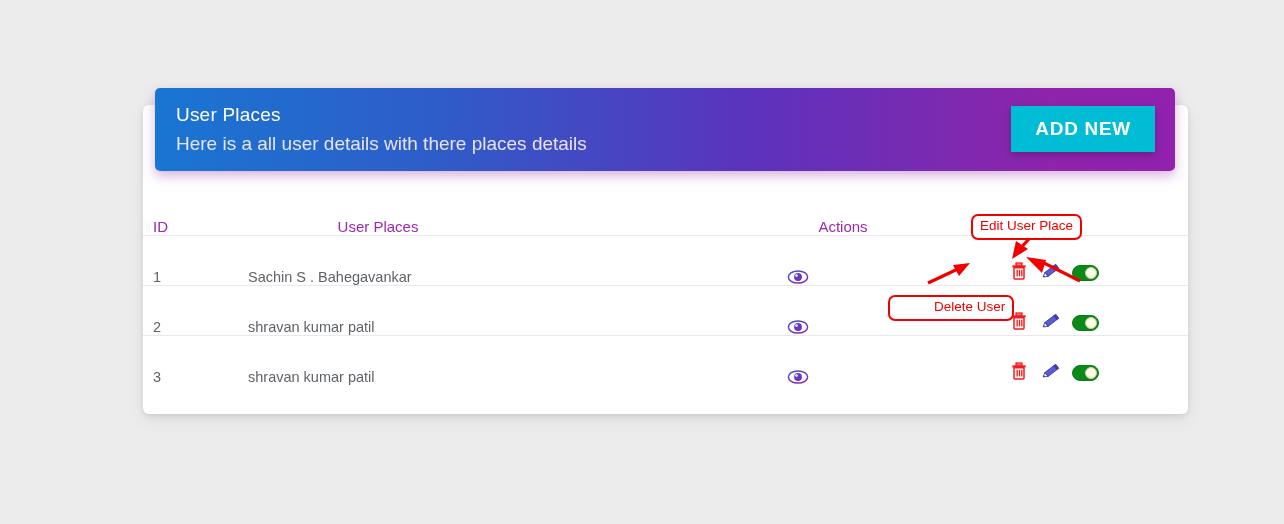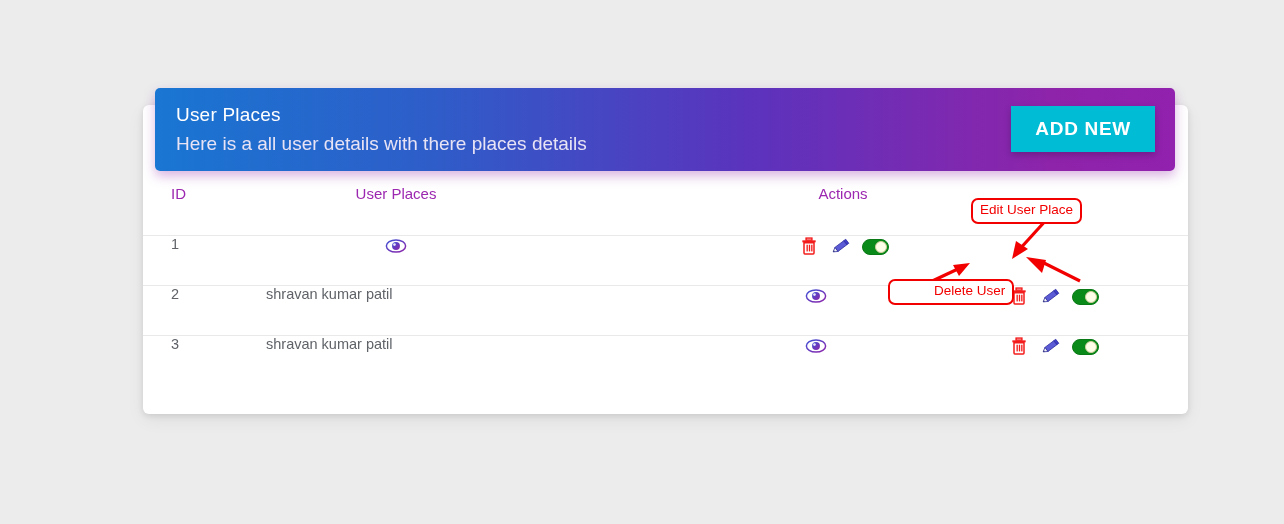--- a/index.html
+++ b/index.html
@@ -60,23 +60,23 @@
     letter-spacing: .7px;
     cursor: pointer;
     box-shadow: 0 3px 7px rgba(0,0,0,0.22);
   }
 
   
   .table { position: absolute; left: 0; top: 80px; width: 100%; }
   .row {
     position: relative;
     display: flex;
-    align-items: flex-start;
+    align-items: flex-end;
     height: 50px;
-    padding: 0 28px;
+    padding: 0 10px;
   }
   .row.head { height: 50px; }
   .row.body { border-top: 1px solid #e9e9e9; }
 
   .c-id     { width: 95px; flex: 0 0 95px; }
   .c-name   { width: 420px; flex: 0 0 420px; }
   .c-places { width: 260px; flex: 0 0 260px; text-align: center; }
   .c-act    { flex: 1 1 auto; text-align: center; }
 
   .row.head .c-id,
@@ -115,20 +115,21 @@
     position: absolute;
     border: 2.5px solid #f20000;
     background: #ffffff;
     color: #f20000;
     border-radius: 7px;
     font-size: 13.5px;
     padding: 2px 7px 3px;
     white-space: nowrap;
     z-index: 20;
     line-height: 1.25;
+    margin-top: 16px;
   }
   #anno-edit   { left: 971px; top: 198px; }
   #anno-delete { left: 888px; top: 279px; padding-left: 44px; }
   #anno-active { left: 987px; top: 270px; }
 
   .arrow { position: absolute; z-index: 19; }
   #arrow-edit   { left: 1008px; top: 215px;  width: 46px; height: 46px; }
   #arrow-delete { left: 926px;  top: 262px;  width: 46px; height: 24px; }
   #arrow-active { left: 1024px; top: 255px;  width: 60px; height: 30px; }
 </style>
@@ -142,20 +143,21 @@
     <div class="table">
 
       <div class="row head">
         <div class="c-id">ID</div>
         <div class="c-places">User Places</div>
         <div class="c-act">Actions</div>
       </div>
 
       <div class="row body">
         <div class="c-id">1</div>
+        <div class="c-name">Sachin S . Bahegavankar</div>
         <div class="c-places">
           <span class="eye-icon">
             <svg viewBox="0 0 24 16" width="22" height="16">
               <defs>
                   <linearGradient id="eg1" x1="0" y1="0" x2="1" y2="1">
                 <stop offset="0%" stop-color="#3f51d5"></stop>
                     <stop offset="100%" stop-color="#8e24aa"></stop>
               </linearGradient>
                 </defs>
               <ellipse cx="12" cy="8" rx="10.5" ry="6.6" fill="none" stroke="url(#eg1)" stroke-width="1.6"></ellipse>

